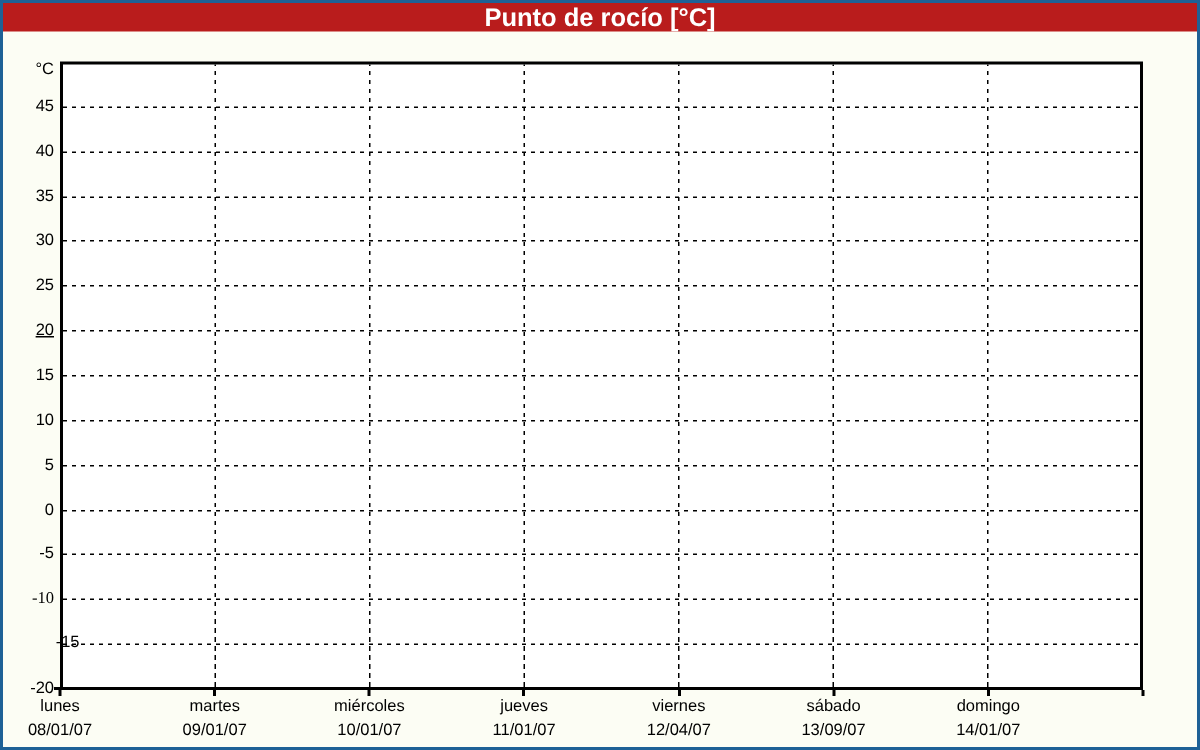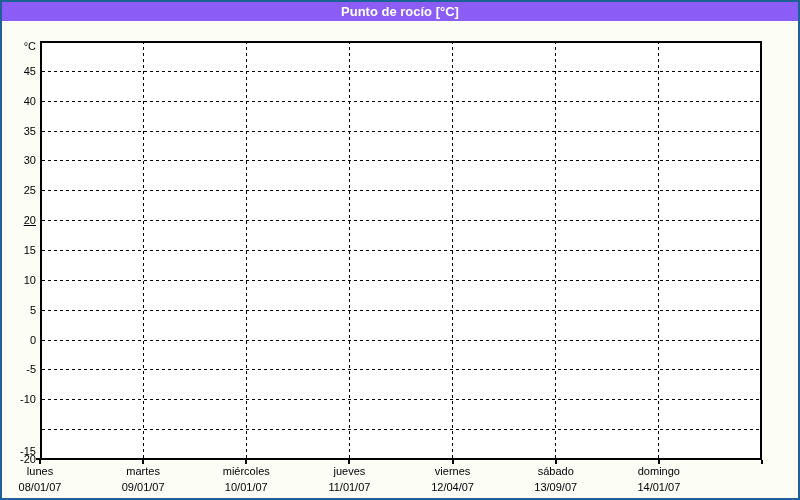--- a/index.html
+++ b/index.html
@@ -12,23 +12,23 @@
     height: 500px;
     border: 2px solid #1E6196;
     background: #FCFDF4;
     overflow: hidden;
   }
 
   .titlebar {
     position: absolute;
     top: 0; left: 0; right: 0;
     height: 19px;
-    background: #8b5cf6;
+    background: #b91c1c;
     color: #FFFFFF;
-    font-size: 13px;
+    font-size: 17px;
     font-weight: bold;
     line-height: 19px;
     text-align: center;
   }
 
   .plot {
     position: absolute;
     left: 38px; top: 39px;
     width: 722px; height: 419px;
     border: 2px solid #000000;
@@ -111,23 +111,23 @@
       <div class="y-label" style="top: 241px;">15</div>
       <div class="h-grid" style="left: 40px; width: 718px; top: 277.857px;"></div>
       <div class="y-label" style="top: 270.857px; padding-left: 20px;">10</div>
       <div class="h-grid" style="left: 40px; width: 718px; top: 307.714px;"></div>
       <div class="y-label" style="top: 300.714px;">5</div>
       <div class="h-grid" style="left: 40px; width: 718px; top: 337.571px;"></div>
       <div class="y-label" style="top: 330.571px;">0</div>
       <div class="h-grid" style="left: 40px; width: 718px; top: 367.429px;"></div>
       <div class="y-label" style="top: 360.429px;">-5</div>
       <div class="h-grid" style="left: 40px; width: 718px; top: 397.286px;"></div>
-      <div class="y-label" style="top: 390.286px;">-10</div>
+      <div class="y-label" style="top: 390.286px; font-family: Liberation Serif, serif;">-10</div>
       <div class="h-grid" style="left: 40px; width: 718px; top: 427.143px;"></div>
-      <div class="y-label" style="top: 442px;">-15</div>
+      <div class="y-label" style="top: 419px; margin-left: 17px;">-15</div>
       <div class="y-label" style="top: 450px;">-20</div>
       <div class="v-grid" style="left: 140.643px; top: 41px; height: 415px;"></div>
       <div class="v-grid" style="left: 243.786px; top: 41px; height: 415px;"></div>
       <div class="v-grid" style="left: 346.929px; top: 41px; height: 415px;"></div>
       <div class="v-grid" style="left: 450.071px; top: 41px; height: 415px;"></div>
       <div class="v-grid" style="left: 553.214px; top: 41px; height: 415px;"></div>
       <div class="v-grid" style="left: 656.357px; top: 41px; height: 415px;"></div>
       <div class="x-tick" style="left: 37px; top: 458px;"></div>
       <div class="x-tick" style="left: 140.143px; top: 458px;"></div>
       <div class="x-tick" style="left: 243.286px; top: 458px;"></div>

